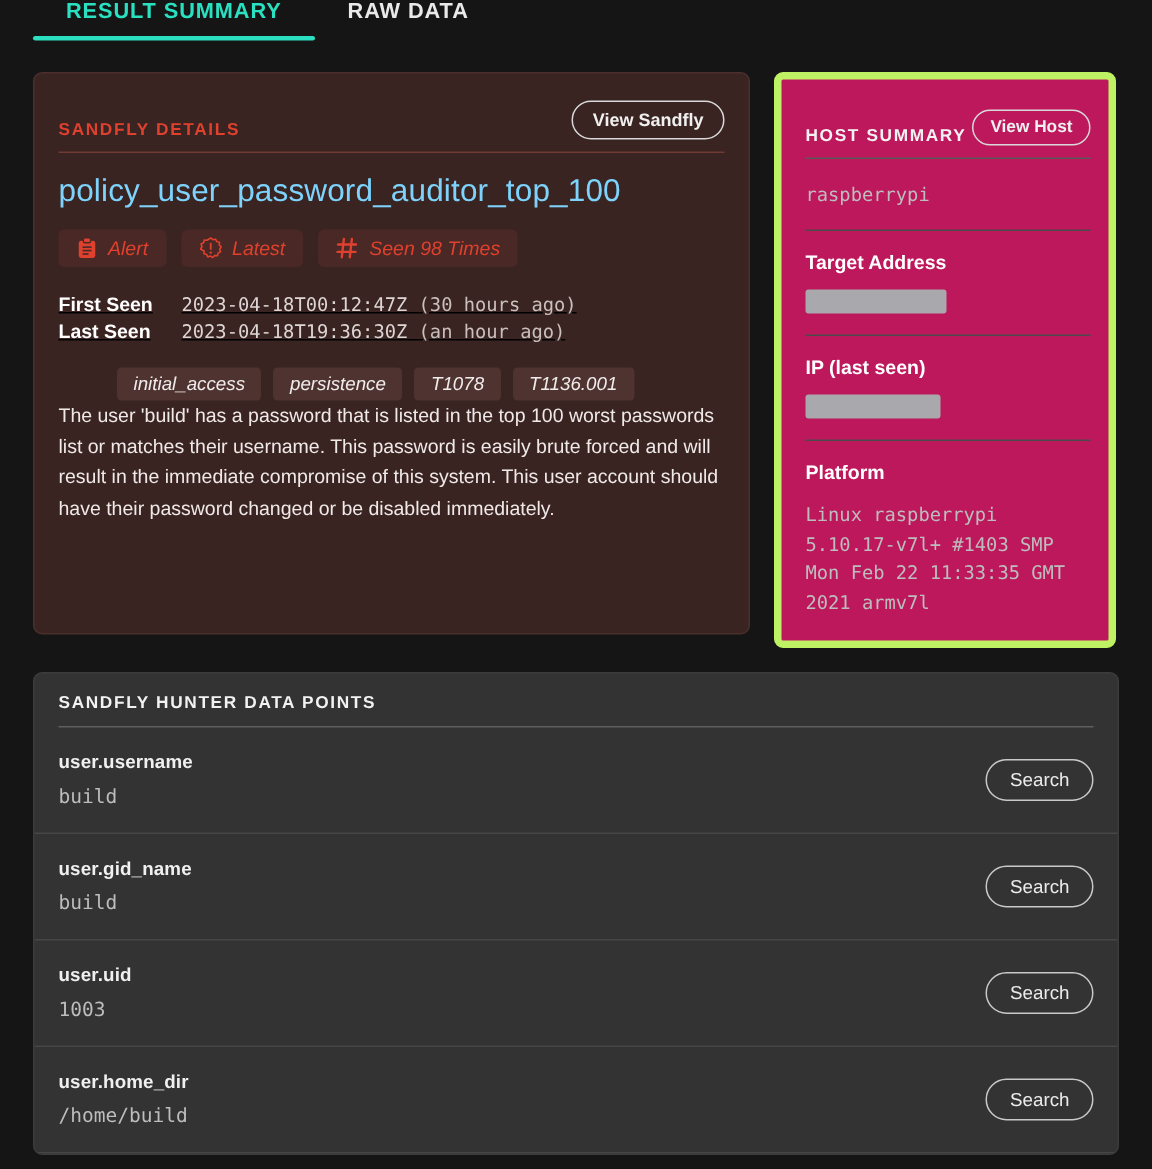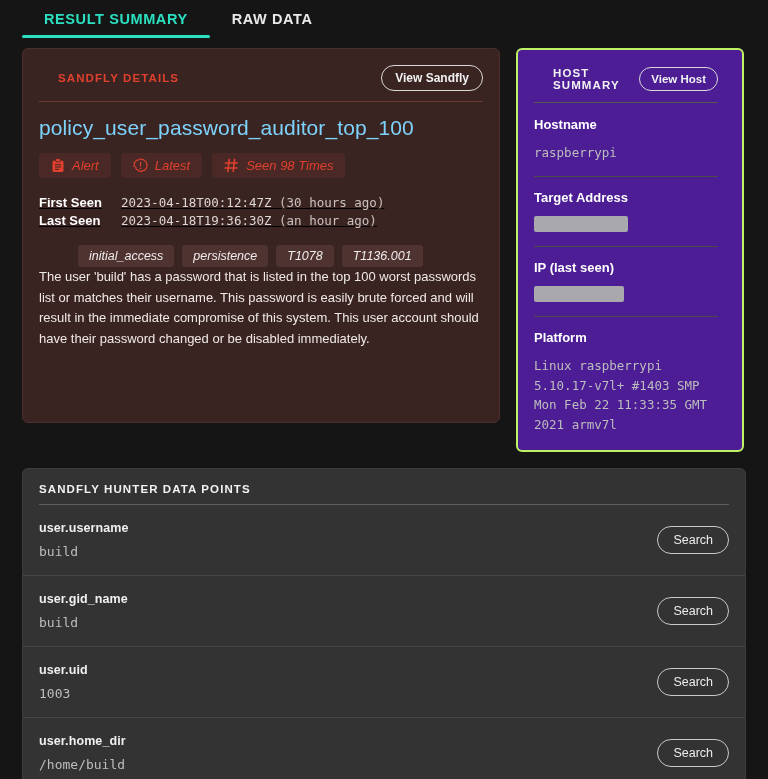--- a/index.html
+++ b/index.html
@@ -15,21 +15,21 @@
   .page {
     width: 768px;
     height: 779px;
     position: relative;
     background: #151515;
   }
 
   
   .tabbar {
     display: flex;
-    align-items: center;
+    align-items: flex-start;
     height: 48px;
     padding-left: 22px;
     gap: 0px;
   }
   .tab {
     position: relative;
     padding: 0 22px 11px 22px;
     font-size: 14.5px;
     font-weight: bold;
     letter-spacing: 0.6px;
@@ -66,32 +66,31 @@
     width: 478px;
     background: #3a2422;
     border: 1px solid #4a2f2c;
     padding: 14px 16px 18px 16px;
     min-height: 375px;
   }
 
   .host-card {
     flex: 0 0 228px;
     width: 228px;
-    background: #4c1d95;
-    border: 2px solid #bef264;
-    padding: 14px 24px 16px 16px;
+    background: #be185d;
+    border: 5px solid #bef264;
+    padding: 14px 12px 16px 16px;
     min-height: 375px;
   }
 
   .card-head {
     display: flex;
-    align-items: center;
+    align-items: flex-end;
     justify-content: space-between;
     height: 30px;
-    margin-left: 19px;
   }
   .card-title {
     font-size: 11.5px;
     font-weight: bold;
     letter-spacing: 1.1px;
     color: #e0402e;
   }
   .card-title.light { color: #f2f2f2; }
 
   .pill-btn {
@@ -359,21 +358,20 @@
     </div>
 
     <div class="card host-card">
       <div class="card-head">
         <div class="card-title light">HOST SUMMARY</div>
         <button class="pill-btn small">View Host</button>
       </div>
       <div class="hr-gray"></div>
 
       <div>
-        <div class="field-label">Hostname</div>
         <div class="field-value">raspberrypi</div>
       </div>
       <div class="hr-thin"></div>
 
       <div>
         <div class="field-label">Target Address</div>
         <span class="redacted w1"></span>
       </div>
       <div class="hr-thin"></div>
 

